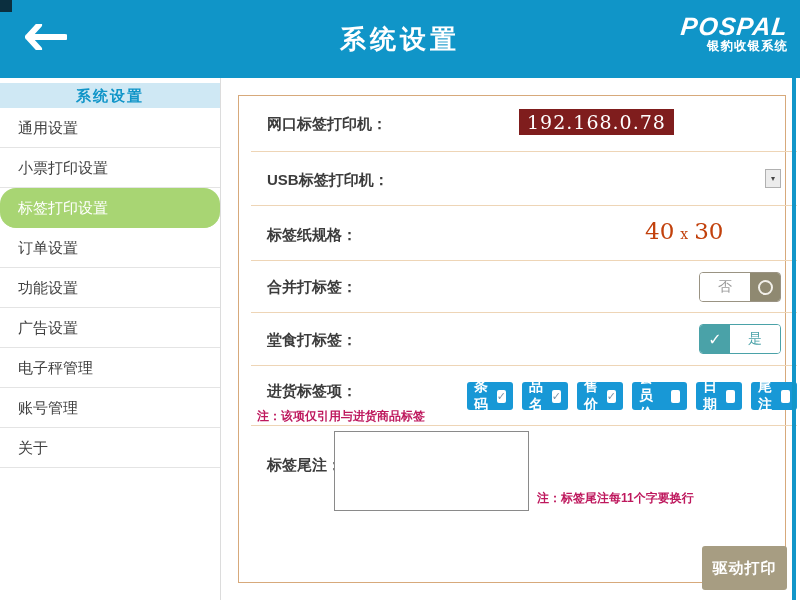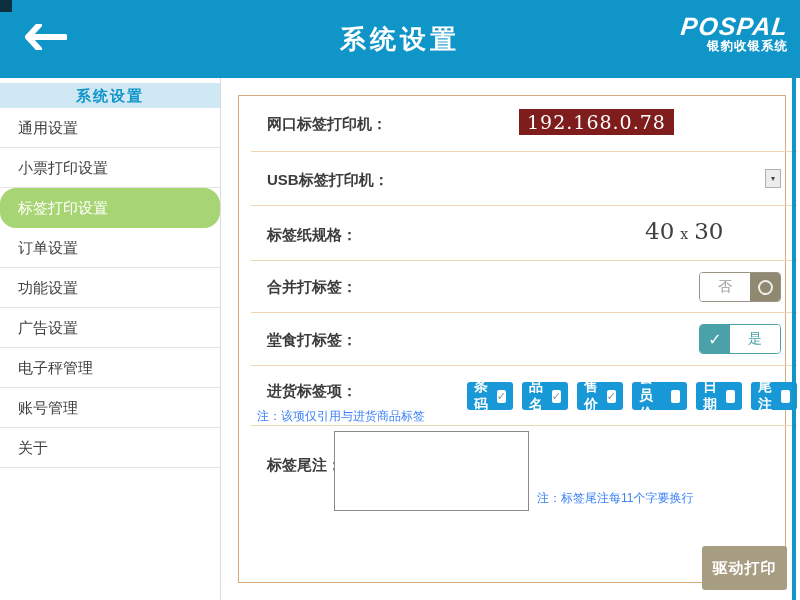--- a/index.html
+++ b/index.html
@@ -43,21 +43,21 @@
   .r7 { top:330px; height:156px; }
 
   .ip-value { position:absolute; left:268px; top:13px; background:#7f1d1d; color:#fff;
               font-family:"DejaVu Serif","Liberation Serif",serif; font-size:19px;
               padding:2px 8px; letter-spacing:1px; cursor:text; }
 
   .dropdown { position:absolute; right:16px; top:17px; width:16px; height:19px;
               background:#ececec; border:1px solid #b0b0b0; color:#444; font-size:8px;
               display:flex; align-items:center; justify-content:center; cursor:pointer; }
 
-  .size-value { position:absolute; left:394px; top:12px; color:#404040;
+  .size-value { position:absolute; left:394px; top:12px; color:#c2410c;
                 font-family:"DejaVu Serif","Liberation Serif",serif; }
   .size-num { font-size:23px; }
   .size-sep { font-size:14px; padding:0 6px; }
 
   .toggle { position:absolute; right:16px; top:11px; width:82px; height:30px;
             border-radius:4px; display:flex; overflow:hidden; cursor:pointer; }
   .toggle.off { border:1px solid #9a9383; }
   .toggle.on  { border:1px solid #4aa2a8; }
   .tg-txt { flex:1; display:flex; align-items:center; justify-content:center;
             font-size:14px; background:#fff; }
@@ -68,21 +68,21 @@
   .toggle.on  .tg-knob { background:#4aa2a8; color:#fff; font-size:16px; font-weight:bold; }
   .ring { width:15px; height:15px; border:2px solid #f2f0ea; border-radius:50%; }
 
   .opts { position:absolute; left:216px; top:16px; display:flex; gap:9px; }
   .opt-btn { height:28px; background:#1898d6; border-radius:3px; color:#fff;
              font-size:14px; font-weight:bold; display:flex; align-items:center;
              padding:0 7px; gap:5px; cursor:pointer; }
   .opt-box { width:13px; height:13px; background:#fff; border-radius:2px; color:#7d93a8;
              font-size:11px; line-height:13px; text-align:center; font-weight:bold; }
 
-  .note { position:absolute; color:#3b82f6; font-size:12px; font-weight:normal; }
+  .note { position:absolute; color:#be185d; font-size:12px; font-weight:bold; }
   .note1 { left:6px; top:42px; }
   .note2 { left:286px; top:64px; }
 
   .footer-area { position:absolute; left:83px; top:5px; width:195px; height:80px;
                  border:1px solid #8a8a8a; resize:none; font-size:13px;
                  font-family:"Liberation Sans","DejaVu Sans",sans-serif; }
   .r7 .row-label { top:30px; }
 
   .drive-btn { position:absolute; left:451px; top:120px; width:85px; height:44px;
                background:#a79d82; border:none; border-radius:3px; color:#fff;

